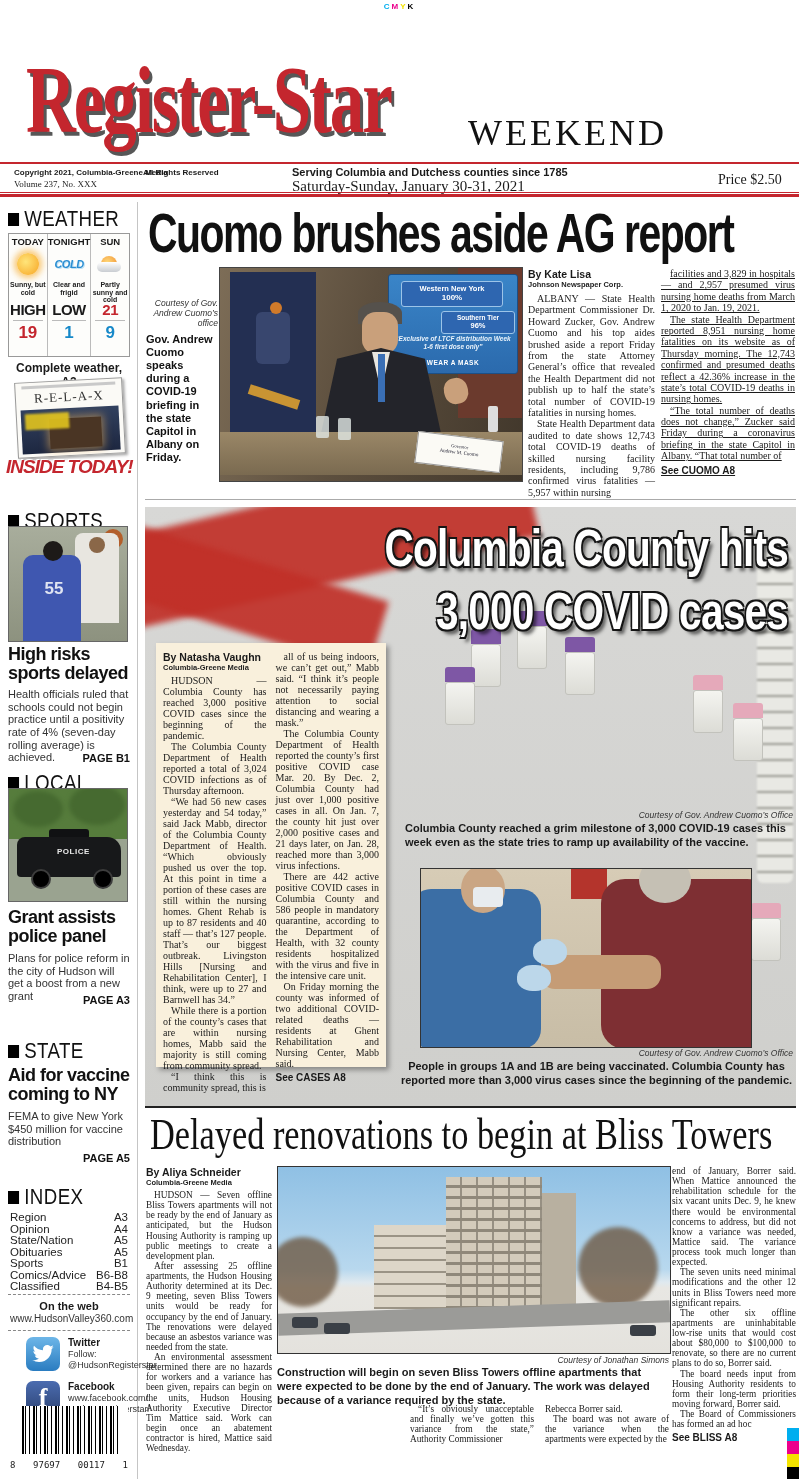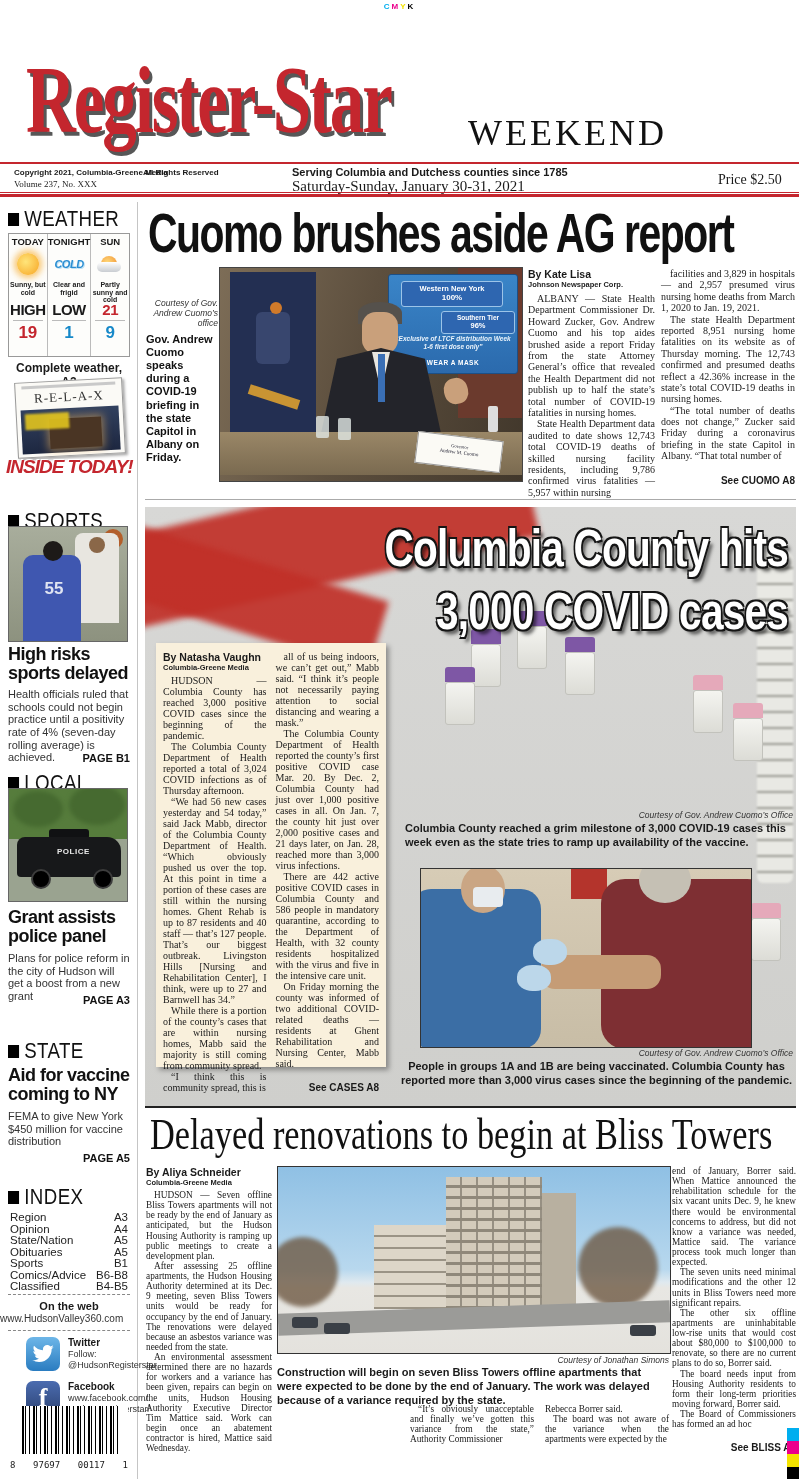--- a/index.html
+++ b/index.html
@@ -84,21 +84,21 @@
   .pol-car{position:absolute;left:8px;top:48px;width:104px;height:40px;background:#17181a;border-radius:8px 14px 4px 4px;}
   .pol-roof{position:absolute;left:40px;top:40px;width:40px;height:10px;background:#101113;border-radius:3px;}
   .pol-text{position:absolute;left:48px;top:58px;font:bold 8px "Liberation Sans",sans-serif;color:#e8e8e8;letter-spacing:.5px;}
   .pol-wheel{position:absolute;top:80px;width:16px;height:16px;border-radius:50%;background:#000;border:2px solid #3c3c3c;}
 
   
   .idx-rows{left:10px;top:1212px;width:118px;font:11.5px "Liberation Sans",sans-serif;color:#222;}
   .idx-row{display:flex;justify-content:space-between;line-height:11.5px;}
   .dash-hr{border-top:1px dashed #888;height:0;}
   .ontheweb-t{left:10px;top:1300px;width:118px;text-align:center;font:bold 11px "Liberation Sans",sans-serif;}
-  .ontheweb-u{left:0;top:1313px;width:118px;text-align:center;font:10px "Liberation Sans",sans-serif;color:#333;}
+  .ontheweb-u{left:10px;top:1313px;width:118px;text-align:center;font:10px "Liberation Sans",sans-serif;color:#333;}
   .social-icon{width:34px;height:34px;border-radius:7px;display:flex;align-items:center;justify-content:center;}
   .tw-icon{background:linear-gradient(#6db6e8,#2a7cc0);}
   .fb-icon{background:linear-gradient(#4b6cb0,#2d4373);font:bold 26px "Liberation Serif",serif;color:#fff;}
   .social-name{font:bold 10px/1.2 "Liberation Sans",sans-serif;}
   .social-line{font:9px/1.2 "Liberation Sans",sans-serif;color:#333;}
 
   
   .barcode{left:10px;top:1406px;width:118px;height:66px;background:#fff;}
   .bc-bars{position:absolute;left:12px;top:0;width:96px;height:48px;
      background:repeating-linear-gradient(90deg,#000 0 2px,#fff 2px 3px,#000 3px 4px,#fff 4px 7px,#000 7px 8px,#fff 8px 11px);}
@@ -108,21 +108,21 @@
   
   .cuomo-hl{left:148px;top:205px;width:648px;height:60px;overflow:visible;}
   .cuomo-hl-inner{font:800 56px/1 "Liberation Sans",sans-serif;letter-spacing:-2px;color:#111;
      transform:scaleX(.73);transform-origin:left top;white-space:nowrap;}
   .credit{font:italic 8.5px/1.2 "Liberation Sans",sans-serif;color:#333;text-align:right;}
   .photo-cap-bold{font:bold 11px/1.2 "Liberation Sans",sans-serif;color:#111;}
   .byline{font:bold 10.5px/1.15 "Liberation Sans",sans-serif;}
   .byline-org{font:bold 7.5px/1.2 "Liberation Sans",sans-serif;color:#222;}
   .newscol{font:10px/1.14 "Liberation Serif",serif;text-align:justify;}
   .newscol p{margin:0;text-indent:9px;}
-  .jump{font:bold 10px "Liberation Sans",sans-serif;text-align:right;margin-top:13px;}
+  .jump{font:bold 10px "Liberation Sans",sans-serif;text-align:left;margin-top:3px;}
 
   .cuomo-photo{left:219px;top:267px;width:302px;height:213px;border:1px solid #444;
      background:linear-gradient(105deg,#7d6d57 0%,#5d4f3e 45%,#41372b 100%);overflow:hidden;}
   .wall-ornate{position:absolute;right:0;top:0;width:64px;height:150px;background:#6b3a2d;
      background-image:radial-gradient(circle at 50% 20%,#8a4a38 6px,transparent 7px),radial-gradient(circle at 50% 60%,#8a4a38 6px,transparent 7px);}
   .ny-flag{position:absolute;left:10px;top:4px;width:86px;height:178px;background:#232f52;border-radius:0 0 10px 6px;}
   .flag-crest{position:absolute;left:26px;top:40px;width:34px;height:52px;background:#38466e;border-radius:6px;}
   .flag-gold{position:absolute;left:18px;top:120px;width:52px;height:10px;background:#c99433;transform:rotate(18deg);}
   .flag-orange{position:absolute;left:40px;top:30px;width:12px;height:12px;background:#d07a2a;border-radius:50%;}
   .screen{position:absolute;left:168px;top:6px;width:128px;height:98px;border:1px solid #1c4f86;border-radius:3px;
@@ -447,21 +447,21 @@
       <div class="nc2">Andrew M. Cuomo</div>
     </div>
   </div>
 
   <div class="abs newscol" style="left:528px;top:268px;width:127px;">
     <div class="byline">By Kate Lisa</div>
     <div class="byline-org" style="margin-bottom:4px;">Johnson Newspaper Corp.</div>
     <p>ALBANY — State Health Department Commissioner Dr. Howard Zucker, Gov. Andrew Cuomo and his top aides brushed aside a report Friday from the state Attorney General’s office that revealed the Health Department did not publish up to half the state’s total number of COVID-19 fatalities in nursing homes.</p>
     <p>State Health Department data audited to date shows 12,743 total COVID-19 deaths of skilled nursing facility residents, including 9,786 confirmed virus fatalities — 5,957 within nursing</p>
   </div>
-  <div class="abs newscol" style="left:661px;top:268px;width:134px;">
+  <div class="abs newscol" style="left:661px;top:268px;width:134px;text-decoration:underline;">
     <p>facilities and 3,829 in hospitals — and 2,957 presumed virus nursing home deaths from March 1, 2020 to Jan. 19, 2021.</p>
     <p>The state Health Department reported 8,951 nursing home fatalities on its website as of Thursday morning. The 12,743 confirmed and presumed deaths reflect a 42.36% increase in the state’s total COVID-19 deaths in nursing homes.</p>
     <p>“The total number of deaths does not change,” Zucker said Friday during a coronavirus briefing in the state Capitol in Albany. “That total number of</p>
     <div class="jump interact-link">See CUOMO A8</div>
   </div>
 
   <div class="abs gray-rule"></div>
 
   <div class="abs covid-sec">
     <div class="red-band" style="left:-40px;top:-14px;width:430px;height:92px;transform:rotate(-13deg);"></div>

